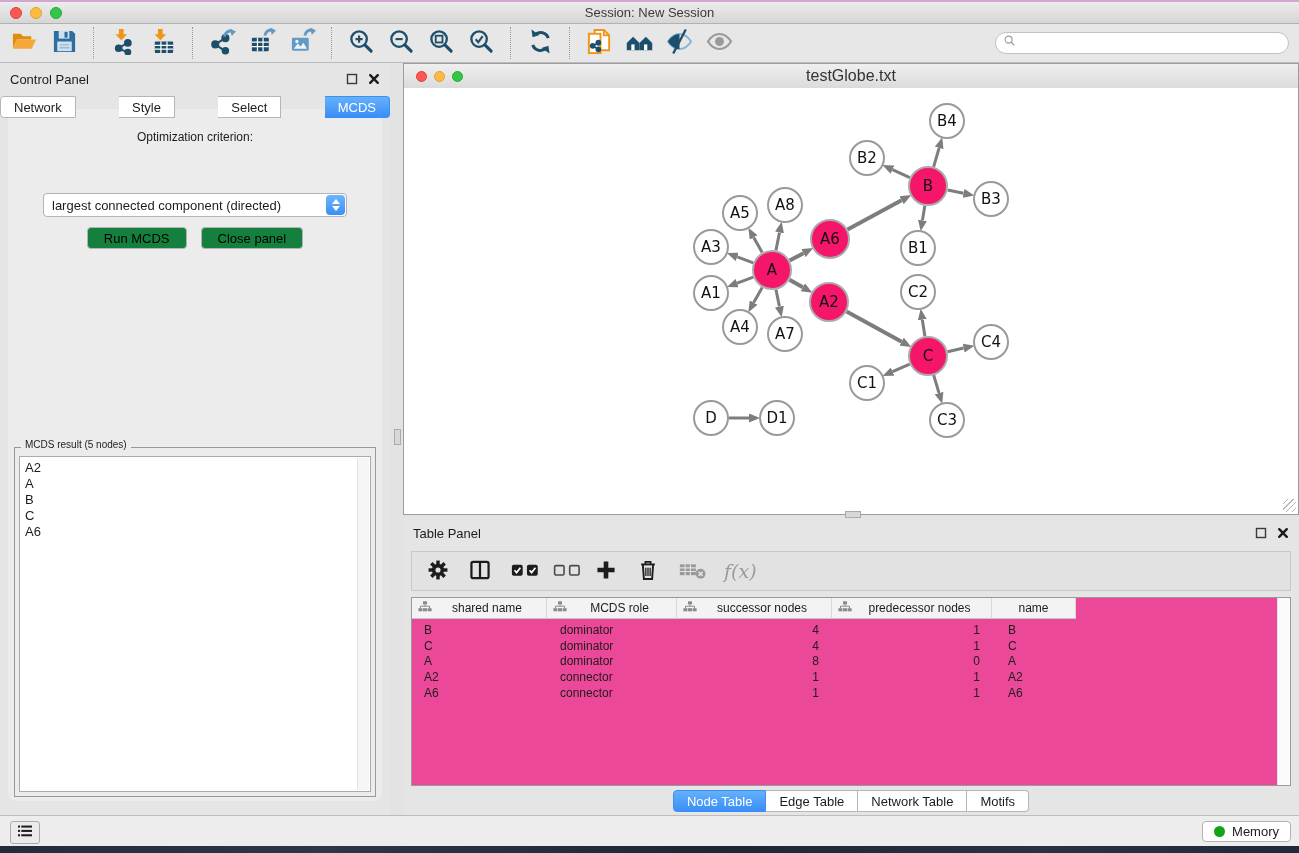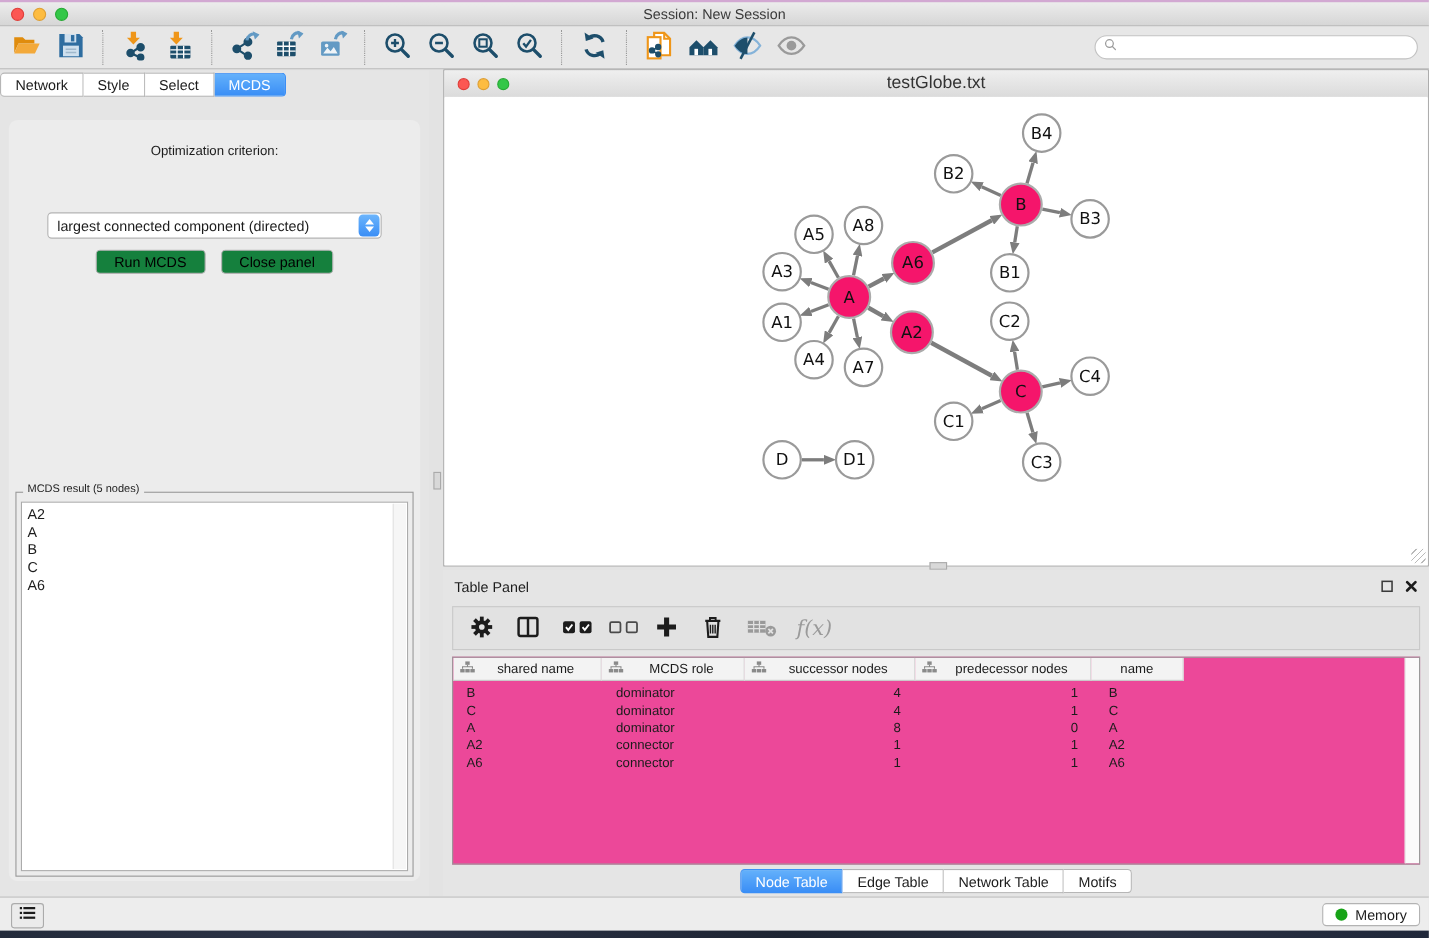--- a/index.html
+++ b/index.html
@@ -28,21 +28,21 @@
     border-radius:12px;display:flex;align-items:center;padding-left:7px;box-sizing:border-box}
   .search svg{width:14px;height:14px}
   .search input{border:none;outline:none;flex:1;font-size:12px;background:transparent;height:16px}
 
   
   .cpanel{position:absolute;left:0;top:64px;width:390px;height:751px;background:#e5e5e5}
   .panel-head{position:relative;height:30px}
   .panel-title{position:absolute;left:10px;top:8px;font-size:13px;color:#1c1c1c}
   .panel-btns{position:absolute;right:10px;top:9px;display:flex;gap:10px;align-items:center}
   .panel-btns svg{width:12px;height:12px;display:block}
-  .cp-tabs{display:flex;justify-content:flex-start;margin-top:2px;position:relative;z-index:2}
+  .cp-tabs{display:flex;justify-content:space-between;margin-top:2px;position:relative;z-index:2}
   .tab{height:20px;padding:0 13px;font-size:13px;background:#fff;border:1px solid #b6b6b6;
     display:flex;align-items:center;color:#1c1c1c;cursor:default}
   .tab + .tab{border-left:none}
   .tab:first-child{border-radius:4px 0 0 4px}
   .tab:last-child{border-radius:0 4px 4px 0}
   .tab.active{background:linear-gradient(#64b1fb,#3a8ef6);border-color:#3a8ef6;color:#fff}
   .cp-inner{position:absolute;left:8px;right:8px;top:45px;bottom:14px;background:#ececec;border-radius:8px}
   .opt-label{padding-top:21px;text-align:center;font-size:12px}
   .select{position:absolute;left:35px;top:84px;width:304px;height:24px;background:#fff;
     border:1px solid #b3b3b3;border-radius:4px;display:flex;align-items:center;box-sizing:border-box}
@@ -263,20 +263,35 @@
     <div class="search" id="search-box">
     <span id="search-icon-slot"><svg viewBox="0 0 20 20">
           <circle cx="8" cy="8" r="5" fill="none" stroke="#9a9a9a" stroke-width="1.6"></circle>
           <path d="M11.8 11.8l4 4" stroke="#9a9a9a" stroke-width="1.6" stroke-linecap="round"></path>
         </svg></span>
     <input placeholder="" style="">
   </div>
 </div>
 
 <div class="cpanel">
+  <div class="panel-head">
+    <span class="panel-title">Control Panel</span>
+    <span class="panel-btns">
+      <span>
+          <svg viewBox="0 0 12 12">
+            <rect x="1.5" y="1.5" width="9" height="9" fill="none" stroke="#3a3a3a" stroke-width="1.4"></rect>
+          </svg>
+        </span>
+      <span>
+          <svg viewBox="0 0 12 12">
+            <path d="M2.2 2.2l7.6 7.6M9.8 2.2l-7.6 7.6" stroke="#1c1c1c" stroke-width="2.4" stroke-linecap="round"></path>
+          </svg>
+        </span>
+    </span>
+  </div>
   <div class="cp-tabs" id="cp-tabs">
       <div class="tab">Network</div>
       <div class="tab">Style</div>
       <div class="tab">Select</div>
       <div class="tab active">MCDS</div>
     </div>
   <div class="cp-inner">
     <div class="opt-label">Optimization criterion:</div>
     <div class="select">
       <span class="select-text">largest connected component (directed)</span>

